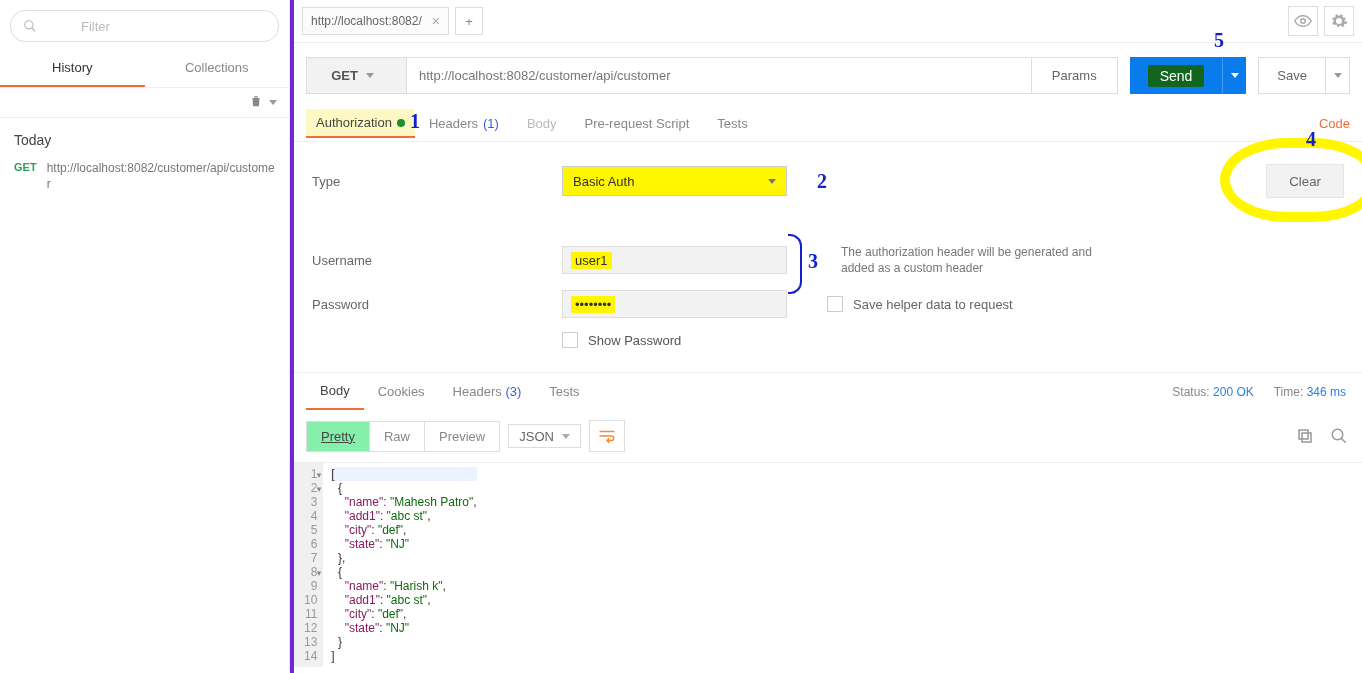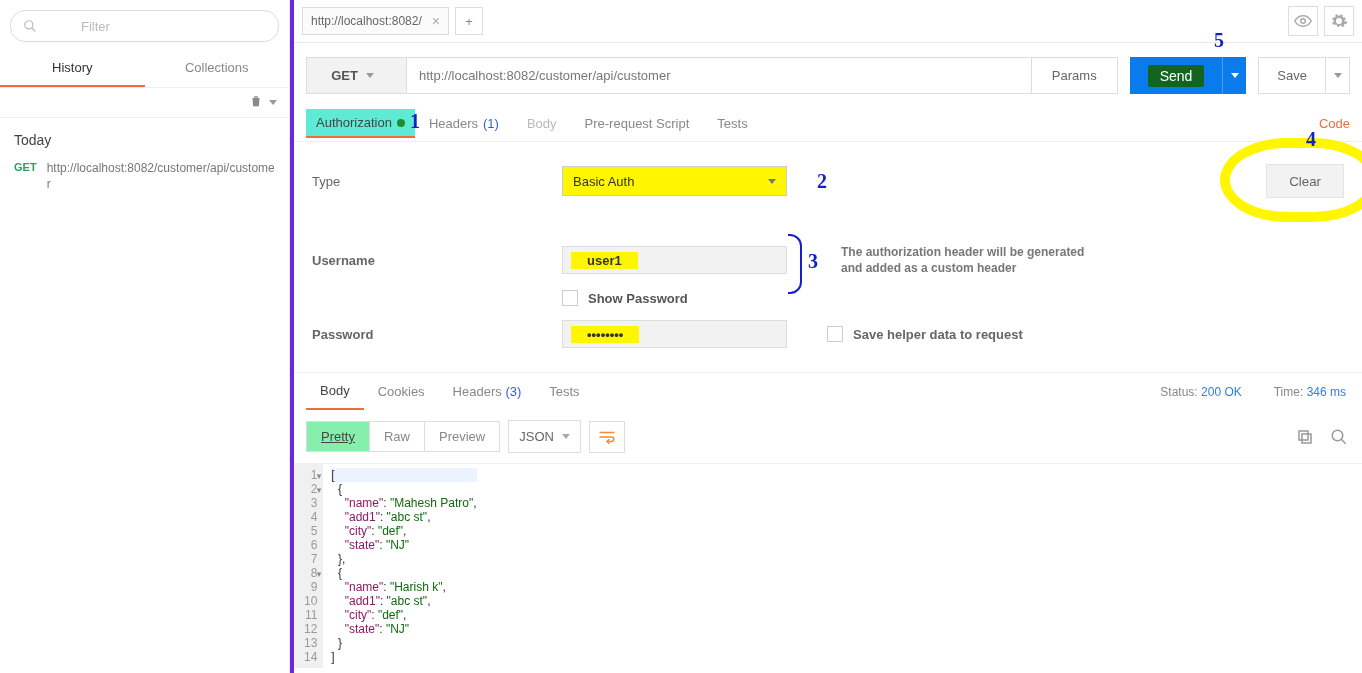--- a/index.html
+++ b/index.html
@@ -45,63 +45,63 @@
   .send-btn .inner { background: #11651e; padding: 3px 12px; border-radius: 2px; }
   .send-caret { background: #097bed; border-left: 1px solid rgba(255,255,255,0.25); width: 24px; display: flex; align-items: center; justify-content: center; cursor: pointer; }
   .save-group { margin-left: 12px; display: flex; border: 1px solid #ddd; }
   .save-btn { background: #fff; padding: 0 18px; display: flex; align-items: center; color: #666; cursor: pointer; }
   .save-caret { border-left: 1px solid #ddd; width: 24px; display: flex; align-items: center; justify-content: center; cursor: pointer; color: #999; }
 
   
   .sub-tabs { display: flex; align-items: center; padding: 0 12px; border-bottom: 1px solid #eee; position: relative; }
   .sub-tab { padding: 10px 14px; color: #888; cursor: pointer; display: flex; align-items: center; gap: 5px; }
   .sub-tab.active { color: #444; border-bottom: 2px solid #f26b3a; }
-  .sub-tab.auth { background: #5eead4; border-bottom: 2px solid #f26b3a; padding: 6px 10px; margin-bottom: 2px; margin-top: 2px; }
+  .sub-tab.auth { background: #fef9c3; border-bottom: 2px solid #f26b3a; padding: 6px 10px; margin-bottom: 2px; margin-top: 2px; }
   .sub-tab.auth .dot { width: 8px; height: 8px; border-radius: 50%; background: #1a8f2d; display: inline-block; }
   .count { color: #355fd6; }
   .i-mark { position: absolute; color: #1222c8; font-weight: bold; font-size: 20px; left: 412px; top: 4px; font-family: "Comic Sans MS", cursive; }
   .code-link { margin-left: auto; color: #f26b3a; padding: 10px 0; cursor: pointer; }
 
   
   .auth-panel { padding: 22px 18px 10px 18px; position: relative; }
   .auth-row1 { display: flex; align-items: center; }
   .auth-label { width: 250px; color: #666; }
   .auth-select { width: 225px; height: 30px; border: 1px solid #ccc; background: #fff600; display: flex; align-items: center; justify-content: space-between; padding: 0 10px; color: #333; cursor: pointer; }
   .auth-actions { margin-left: auto; display: flex; gap: 16px; align-items: center; }
   .clear-btn { background: #f2f2f2; border: 1px solid #e5e5e5; height: 34px; padding: 0 22px; color: #666; cursor: pointer; }
   .update-btn { background: #f26b3a; border: none; height: 34px; padding: 0 16px; color: #fff; cursor: pointer; position: relative; z-index: 2; }
 
-  .auth-form { margin-top: 46px; font-weight: bold; }
+  .auth-form { margin-top: 46px; }
   .form-row { display: flex; align-items: center; margin-bottom: 14px; }
   .form-label { width: 250px; color: #666; }
   .form-input { width: 225px; height: 28px; border: 1px solid #ddd; background: #f2f2f2; padding: 0 8px; color: #333; display: flex; align-items: center; }
-  .hl { background: #fff600; padding: 1px 16px; }
+  .hl { background: #fff600; padding: 1px 4px; }
   .side-helper { margin-left: 54px; width: 260px; font-size: 12px; color: #777; line-height: 16px; }
   .chk { width: 16px; height: 16px; border: 1px solid #ccc; margin-right: 10px; display: inline-block; vertical-align: middle; }
   .chk-row { margin-left: 40px; display: flex; align-items: center; color: #666; }
 
   
   .annot { position: absolute; color: #1222c8; font-family: "Comic Sans MS", cursive; font-weight: bold; font-size: 20px; pointer-events: none; z-index: 3; }
   .circle-annot { position: absolute; border: 10px solid #fff600; border-radius: 50%/60%; width: 160px; height: 84px; pointer-events: none; z-index: 1; }
   .bracket { position: absolute; border: 2px solid #1222c8; border-left: none; border-radius: 0 12px 12px 0; width: 14px; pointer-events: none; z-index: 3; }
 
   
   .resp-tabs { display: flex; align-items: center; border-top: 1px solid #eee; padding: 0 12px; }
   .resp-tab { padding: 10px 14px; color: #888; cursor: pointer; }
   .resp-tab.active { color: #444; border-bottom: 2px solid #f26b3a; }
-  .resp-status { margin-left: auto; display: flex; gap: 32px; font-size: 12px; color: #888; padding-right: 4px; }
+  .resp-status { margin-left: auto; display: flex; gap: 20px; font-size: 12px; color: #888; padding-right: 4px; }
   .resp-status .val { color: #2f7fdf; }
 
   
   .resp-toolbar { display: flex; align-items: center; padding: 10px 12px; gap: 8px; }
   .seg { display: flex; border: 1px solid #ddd; }
   .seg-btn { padding: 7px 14px; color: #888; cursor: pointer; border-right: 1px solid #ddd; }
   .seg-btn:last-child { border-right: none; }
   .seg-btn.active { background: #86efac; color: #444; text-decoration: underline; }
-  .fmt-sel { border: 1px solid #ddd; height: 33px; padding: 0 10px; display: flex; align-items: center; gap: 8px; color: #666; cursor: pointer; }
+  .fmt-sel { border: 1px solid #ddd; height: 24px; padding: 0 10px; display: flex; align-items: center; gap: 8px; color: #666; cursor: pointer; }
   .wrap-btn { border: 1px solid #ddd; width: 36px; height: 32px; display: flex; align-items: center; justify-content: center; color: #f28b3a; cursor: pointer; }
   .tool-right { margin-left: auto; display: flex; gap: 12px; color: #999; }
   .tool-icon { width: 22px; height: 22px; display: flex; align-items: center; justify-content: center; cursor: pointer; }
 
   
   .codebody { display: flex; font-family: Consolas, Menlo, monospace; font-size: 12px; line-height: 14px; border-top: 1px solid #eee; }
   .gutter { background: #f0f0f0; color: #999; text-align: right; padding: 4px 6px 4px 10px; user-select: none; }
   .gutter .ln { height: 14px; position: relative; }
   .gutter .ln .car { position: absolute; right: -4px; top: 1px; font-size: 9px; color: #888; }
   .code { padding: 4px 8px; }
@@ -224,34 +224,34 @@
 
       <div class="auth-form">
         <div class="form-row">
           <div class="form-label">Username</div>
           <div class="form-input">
             <span class="hl">user1</span>
           </div>
           <div class="side-helper">The authorization header will be generated and added as a custom header</div>
         </div>
         <div class="form-row">
+          <div class="form-label">Password</div>
+          <div class="form-input">
+            <span class="hl">••••••••</span>
+          </div>
+          <div class="chk-row">
+            <span class="chk"></span>
+            <span>Save helper data to request</span>
+          </div>
+        </div>
+        <div class="form-row">
           <div class="form-label"></div>
           <div style="width:225px; display:flex; align-items:center;">
             <span class="chk"></span>
             <span>Show Password</span>
-          </div>
-        </div>
-        <div class="form-row">
-          <div class="form-label">Password</div>
-          <div class="form-input">
-            <span class="hl">••••••••</span>
-          </div>
-          <div class="chk-row">
-            <span class="chk"></span>
-            <span>Save helper data to request</span>
           </div>
         </div>
       </div>
 
       <div class="bracket" style="top:92px; left:494px; height:60px;"></div>
       <span class="annot" style="top:108px; left:514px;">3</span>
     </div>
 
     <div class="resp-tabs">
       <div class="resp-tab active">Body</div>

